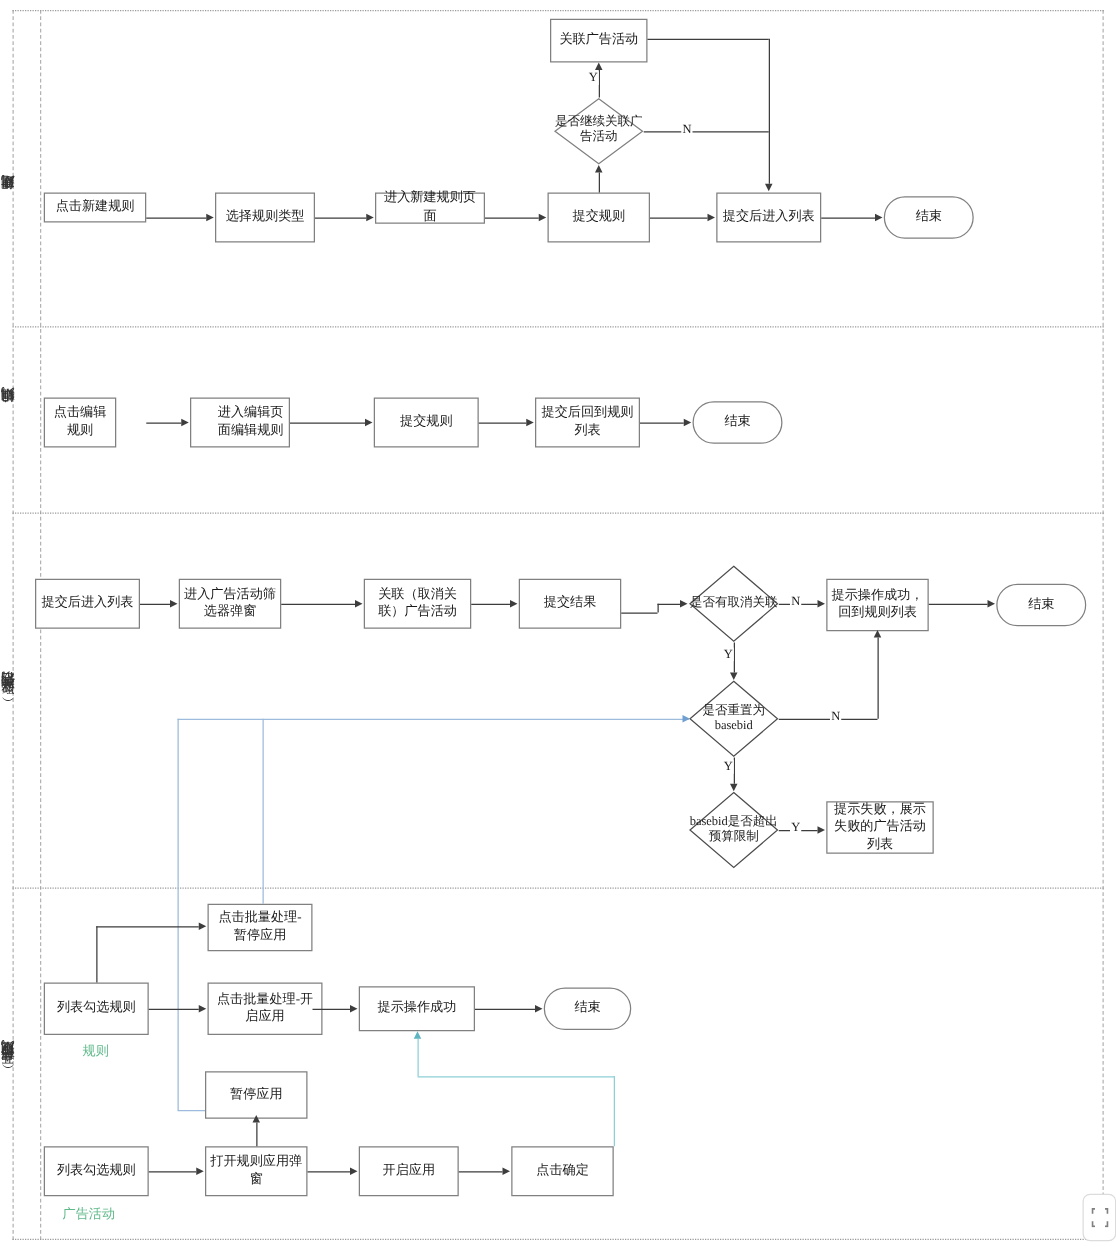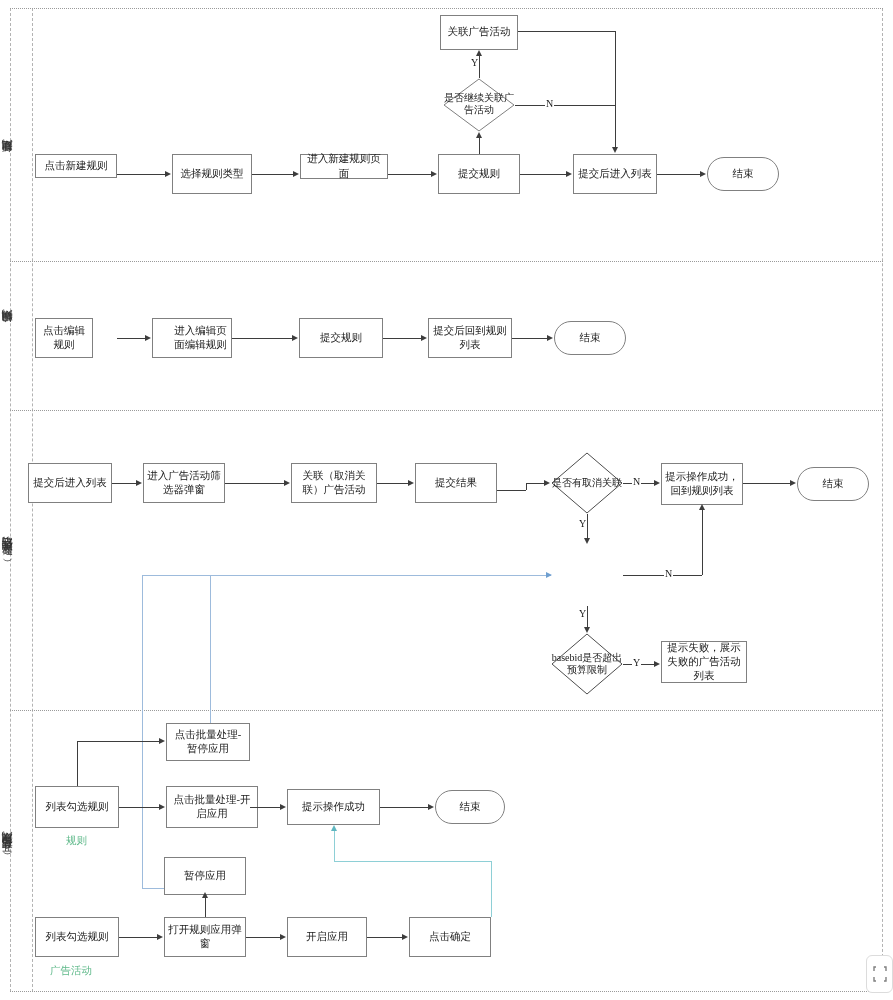--- a/index.html
+++ b/index.html
@@ -130,20 +130,26 @@
   <div class="node term" style="left:797px;top:467px;width:72px;height:34px;">结束</div>
   <div class="node" style="left:661px;top:641px;width:86px;height:42px;">提示失败，展示失败的广告活动列表</div>
 
   <div class="diamond" style="left:551px;top:452px;width:72px;height:62px;">
     <svg class="dshape" viewBox="0 0 72 62" preserveAspectRatio="none">
       <polygon points="36,1 71,31 36,61 1,31" fill="#fff" stroke="#4d4d4d" stroke-width="1"></polygon>
     </svg>
     <div class="dlabel">是否有取消关联</div>
   </div>
 
+  <div class="diamond" style="left:551px;top:544px;width:72px;height:62px;">
+    <svg class="dshape" viewBox="0 0 72 62" preserveAspectRatio="none">
+      <polygon points="36,1 71,31 36,61 1,31" fill="#fff" stroke="#4d4d4d" stroke-width="1"></polygon>
+    </svg>
+    <div class="dlabel">是否重置为basebid</div>
+  </div>
 
   <div class="diamond" style="left:551px;top:633px;width:72px;height:62px;">
     <svg class="dshape" viewBox="0 0 72 62" preserveAspectRatio="none">
       <polygon points="36,1 71,31 36,61 1,31" fill="#fff" stroke="#4d4d4d" stroke-width="1"></polygon>
     </svg>
     <div class="dlabel">basebid是否超出预算限制</div>
   </div>
 
   <div class="h" style="left:112px;top:483px;width:24px;"></div>
   <div class="ar ar-r" style="left:136px;top:479.5px;"></div>

